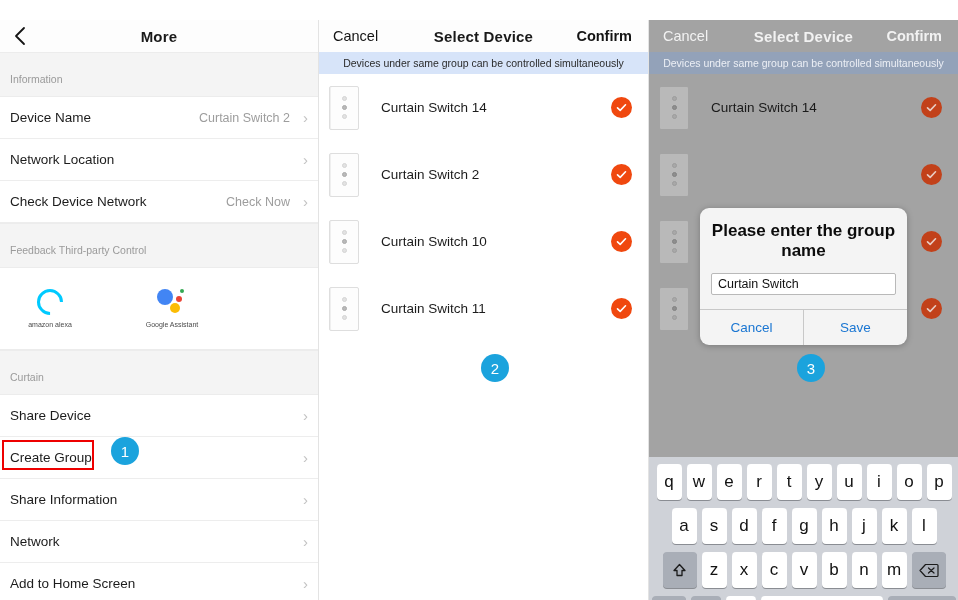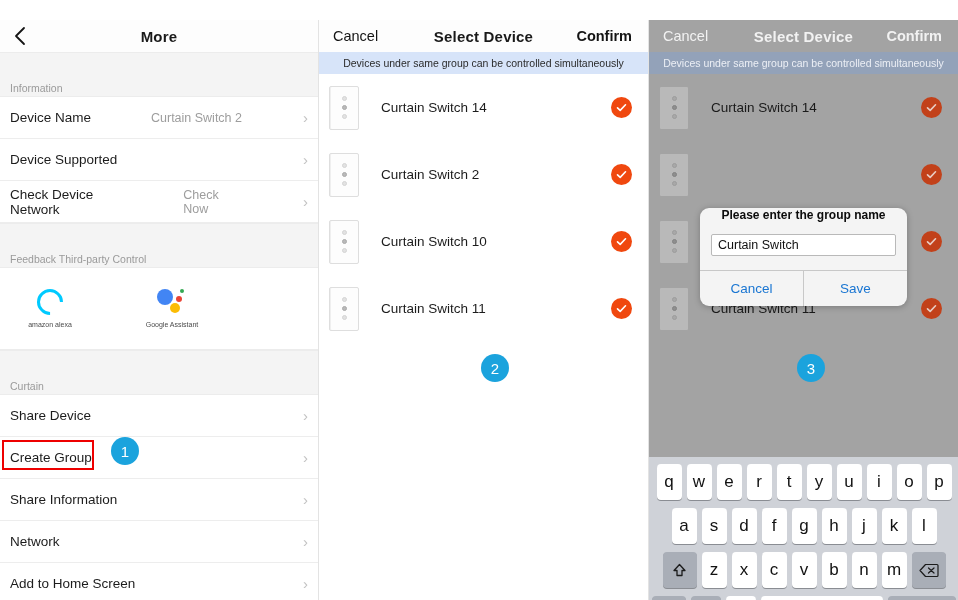--- a/index.html
+++ b/index.html
@@ -65,35 +65,34 @@
   .p1-body {
     height: 568px;
     overflow: hidden;
     background: #ffffff;
   }
   .section-head {
     background: #f4f4f4;
     height: 45px;
     display: flex;
     align-items: flex-end;
-    padding: 0 10px 2px 10px;
+    padding: 0 10px 11px 10px;
     font-size: 10.5px;
     color: #9a9a9a;
     border-top: 1px solid #ececec;
     border-bottom: 1px solid #ececec;
   }
   .set-row {
     height: 42px;
     display: flex;
     align-items: center;
     padding: 0 10px 0 10px;
     border-bottom: 1px solid #ededed;
     background: #fff;
     position: relative;
-    gap: 48px;
   }
   .set-label {
     font-size: 13.5px;
     color: #1c1c1c;
   }
   .set-value {
     margin-left: auto;
     font-size: 12.5px;
     color: #9d9d9d;
     padding-right: 8px;
@@ -240,24 +239,24 @@
     left: 51px; top: 134px;
     width: 207px;
     background: #f4f4f4;
     border-radius: 9px;
     overflow: hidden;
     z-index: 30;
     box-shadow: 0 1px 6px rgba(0,0,0,.25);
   }
   .dlg-title {
     text-align: center;
-    font-size: 12px;
+    font-size: 17px;
     font-weight: bold;
     color: #0c0c0c;
-    padding: 0 8px 12px 8px;
+    padding: 13px 8px 12px 8px;
   }
   .dlg-input-wrap { padding: 0 11px 14px 11px; }
   .dlg-input {
     width: 100%;
     height: 22px;
     background: #ffffff;
     border: 1px solid #b9b9b9;
     border-radius: 2px;
     font-size: 12.5px;
     color: #111;
@@ -344,21 +343,21 @@
     <div class="p1-body">
 
       <div class="section-head">Information</div>
 
       <div class="set-row">
         <span class="set-label">Device Name</span>
         <span class="set-value">Curtain Switch 2</span>
         <span class="chev">›</span>
       </div>
       <div class="set-row">
-        <span class="set-label">Device Supported</span>
+        <span class="set-label">Network Location</span>
         <span class="chev">›</span>
       </div>
       <div class="set-row">
         <span class="set-label">Check Device Network</span>
         <span class="set-value">Check Now</span>
         <span class="chev">›</span>
       </div>
 
       <div class="section-head">Feedback Third-party Control</div>
 

